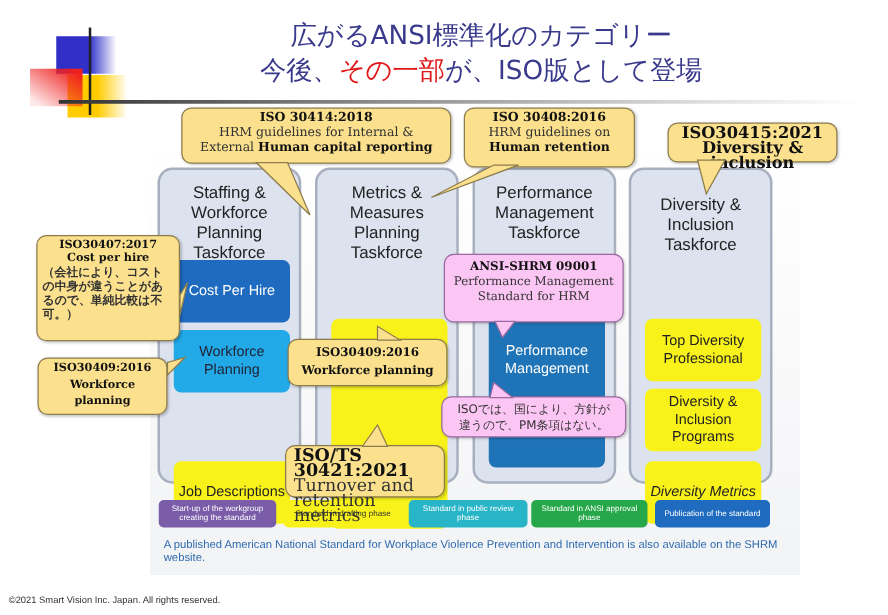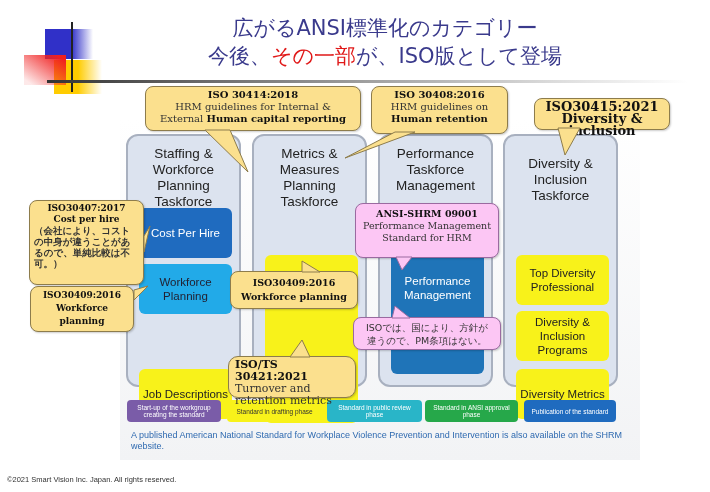--- a/index.html
+++ b/index.html
@@ -95,34 +95,34 @@
     <div>Measures</div>
     <div>Planning Taskforce</div>
   </div>
   <div class="box yel" style="top:72px;height:168px;align-items:flex-start;padding-top:24px;">HR Metrics &amp; Reporting</div>
   <div class="box yel" style="top:182px;height:40px;background:transparent;">Turnover Definition</div>
 </div>
 
 <div class="column" style="left:378px;">
   <div class="col-title">
     <div>Performance</div>
+    <div>Management</div>
     <div>Taskforce</div>
-    <div>Management</div>
   </div>
   <div class="box mid" style="top:72px;height:166px;align-items:flex-start;padding-top:66px;">Performance Management</div>
 </div>
 
 <div class="column" style="left:503px;">
   <div class="col-title" style="top:20px;">
     <div>Diversity &amp;</div>
     <div>Inclusion Taskforce</div>
   </div>
   <div class="box yel" style="top:72px;height:50px;">Top Diversity Professional</div>
   <div class="box yel" style="top:128px;height:50px;">Diversity &amp; Inclusion Programs</div>
-  <div class="box yel" style="top:186px;height:50px;">Diversity Metrics</div>
+  <div class="box yel" style="top:186px;height:50px;font-style:italic;">Diversity Metrics</div>
 </div>
 
 <svg style="position:absolute;left:0;top:0;width:710px;height:492px;z-index:6;pointer-events:none;">
   <polygon points="205,130 230,130 248,172" fill="#fbe08e" stroke="#8d7c4c" stroke-width="1"></polygon>
   <polygon points="395,132 415,132 345,158" fill="#fbe08e" stroke="#8d7c4c" stroke-width="1"></polygon>
   <polygon points="558,128 580,128 565,155" fill="#fbe08e" stroke="#8d7c4c" stroke-width="1"></polygon>
   <polygon points="144,236 144,252 150,226" fill="#fbe08e" stroke="#8d7c4c" stroke-width="1"></polygon>
   <polygon points="134,290 134,300 148,286" fill="#fbe08e" stroke="#8d7c4c" stroke-width="1"></polygon>
   <polygon points="302,272 320,272 302,261" fill="#fbe08e" stroke="#8d7c4c" stroke-width="1"></polygon>
   <polygon points="290,357 310,357 302,340" fill="#fbe08e" stroke="#8d7c4c" stroke-width="1"></polygon>
@@ -140,38 +140,38 @@
   <div><b>ISO 30408:2016</b></div>
   <div>HRM guidelines on</div>
   <div><b>Human retention</b></div>
 </div>
 
 <div class="callout" style="left:534px;top:98px;width:136px;height:32px;font-size:13px;">
   <div><b>ISO30415:2021</b></div>
   <div><b>Diversity &amp; inclusion</b></div>
 </div>
 
-<div class="callout" style="left:29px;top:188px;width:115px;height:85px;font-size:9px;line-height:11px;margin-top:12px;">
+<div class="callout" style="left:29px;top:188px;width:115px;height:85px;font-size:9px;line-height:11px;">
   <div><b>ISO30407:2017</b></div>
   <div><b>Cost per hire</b></div>
   <div class="jp" style="text-align:left;">（会社により、コストの中身が違うことがあるので、単純比較は不可。）</div>
 </div>
 
 <div class="callout" style="left:30px;top:286px;width:104px;height:46px;font-size:9px;line-height:13px;">
   <div><b>ISO30409:2016</b></div>
   <div><b>Workforce</b></div>
   <div><b>planning</b></div>
 </div>
 
 <div class="callout" style="left:230px;top:271px;width:128px;height:38px;font-size:9.5px;line-height:14px;padding-top:4px;">
   <div><b>ISO30409:2016</b></div>
   <div><b>Workforce planning</b></div>
 </div>
 
-<div class="callout" style="left:228px;top:356px;width:128px;height:42px;text-align:left;font-size:11px;line-height:12px;padding-left:6px;border-radius:10px;">
+<div class="callout" style="left:228px;top:356px;width:128px;height:42px;text-align:left;font-size:14px;line-height:12px;padding-left:6px;">
   <div><b>ISO/TS 30421:2021</b></div>
   <div>Turnover and</div>
   <div>retention metrics</div>
 </div>
 
 <div class="callout pink" style="left:355px;top:203px;width:144px;height:55px;font-size:9.5px;line-height:12px;padding-top:4px;">
   <div><b>ANSI-SHRM 09001</b></div>
   <div>Performance Management</div>
   <div>Standard for HRM</div>
 </div>

